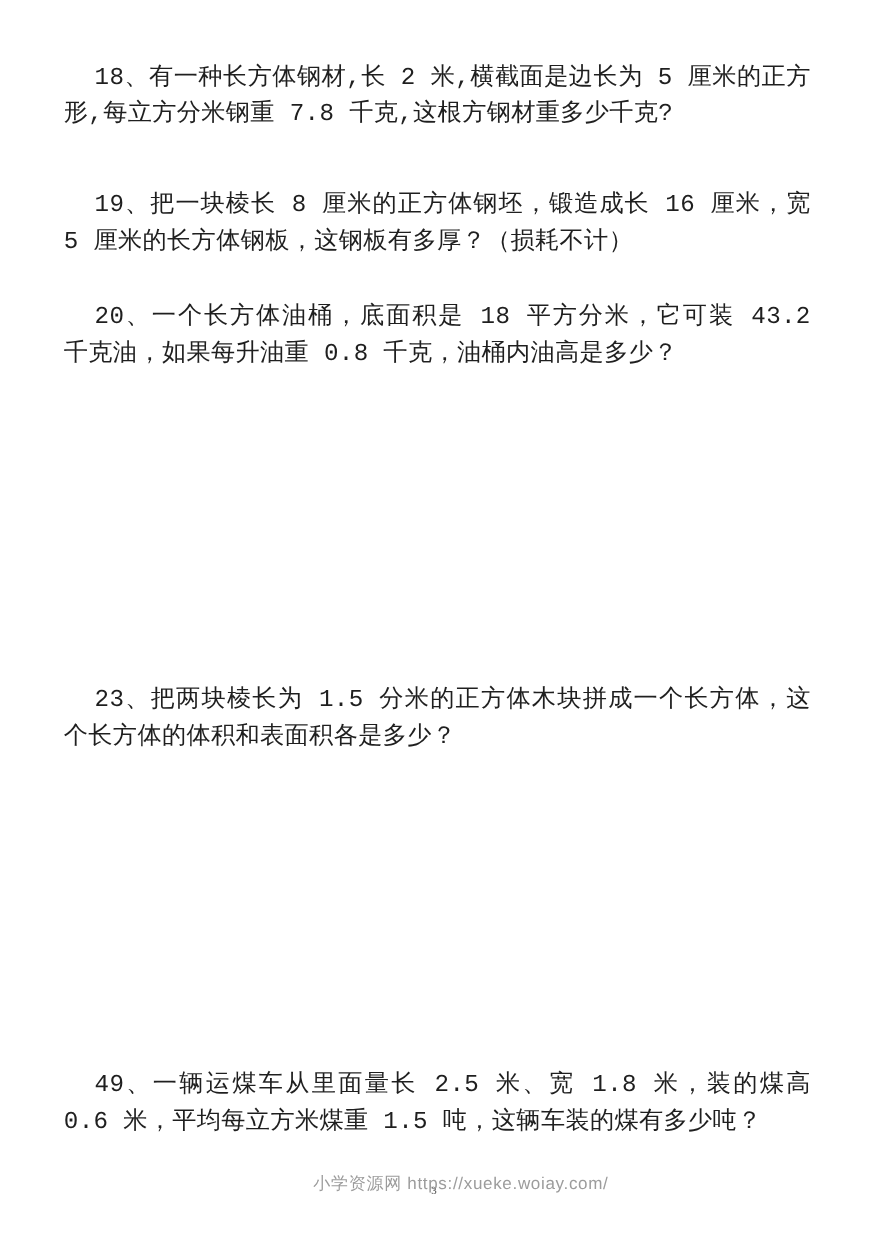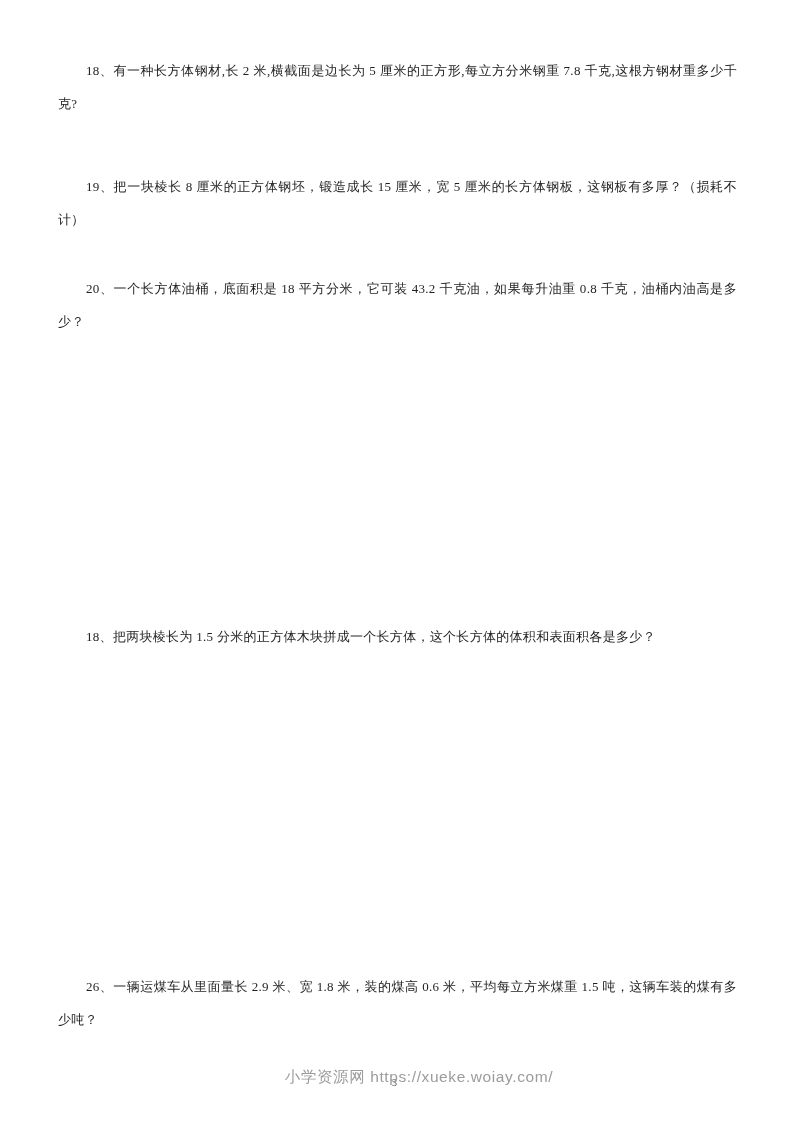--- a/index.html
+++ b/index.html
@@ -13,27 +13,27 @@
     height: 1122px;
     background: #ffffff;
     overflow: hidden;
     font-family: "Liberation Serif", serif;
   }
   .problem {
     position: absolute;
     left: 58px;
     width: 679px;
     margin: 0;
-    font-size: 13px;
+    font-size: 22px;
     line-height: 33px;
     color: #1f1f1f;
     text-align: justify;
     text-indent: 28px;
     letter-spacing: 0.3px;
-    font-family: Liberation Serif, serif;
+    font-family: Liberation Mono, monospace;
   }
   .footer-watermark {
     position: absolute;
     left: 0;
     right: 0;
     top: 1066px;
     margin: 0;
     text-align: center;
     font-family: "Liberation Sans", sans-serif;
     font-size: 15.5px;
@@ -51,21 +51,21 @@
     line-height: 12px;
     color: #4a4a4a;
   }
 </style>
 </head>
 <body>
 
 <div class="page">
 
   <p class="problem" style="top:54px">18、有一种长方体钢材,长 2 米,横截面是边长为 5 厘米的正方形,每立方分米钢重 7.8 千克,这根方钢材重多少千克?</p>
-  <p class="problem" style="top:170px">19、把一块棱长 8 厘米的正方体钢坯，锻造成长 15 厘米，宽 5 厘米的长方体钢板，这钢板有多厚？（损耗不计）</p>
+  <p class="problem" style="top:170px">19、把一块棱长 8 厘米的正方体钢坯，锻造成长 16 厘米，宽 5 厘米的长方体钢板，这钢板有多厚？（损耗不计）</p>
   <p class="problem" style="top:272px">20、一个长方体油桶，底面积是 18 平方分米，它可装 43.2 千克油，如果每升油重 0.8 千克，油桶内油高是多少？</p>
-  <p class="problem" style="top:620px">18、把两块棱长为 1.5 分米的正方体木块拼成一个长方体，这个长方体的体积和表面积各是多少？</p>
-  <p class="problem" style="top:970px">26、一辆运煤车从里面量长 2.9 米、宽 1.8 米，装的煤高 0.6 米，平均每立方米煤重 1.5 吨，这辆车装的煤有多少吨？</p>
+  <p class="problem" style="top:620px">23、把两块棱长为 1.5 分米的正方体木块拼成一个长方体，这个长方体的体积和表面积各是多少？</p>
+  <p class="problem" style="top:970px">49、一辆运煤车从里面量长 2.5 米、宽 1.8 米，装的煤高 0.6 米，平均每立方米煤重 1.5 吨，这辆车装的煤有多少吨？</p>
 
   <span class="page-number">3</span>
   <p class="footer-watermark">小学资源网 https://xueke.woiay.com/</p>
 
 </div>
 
 </body></html>

